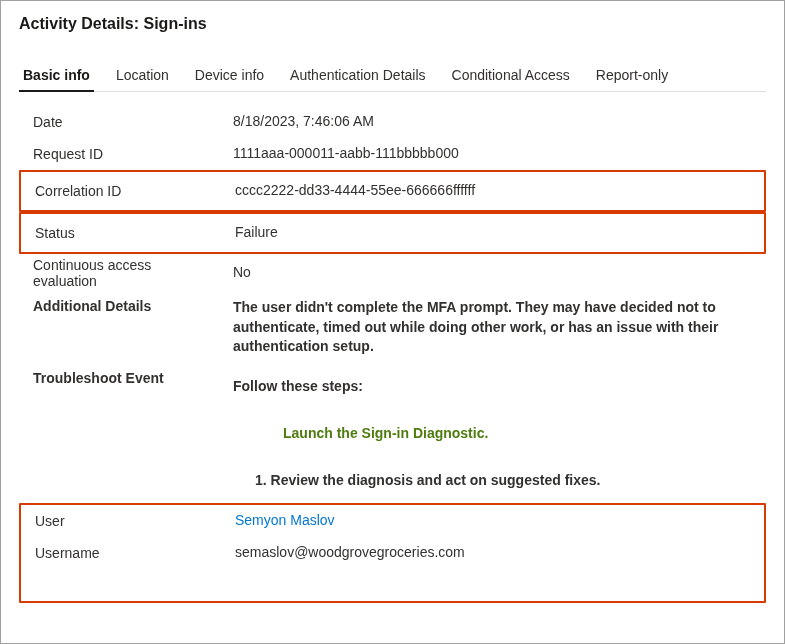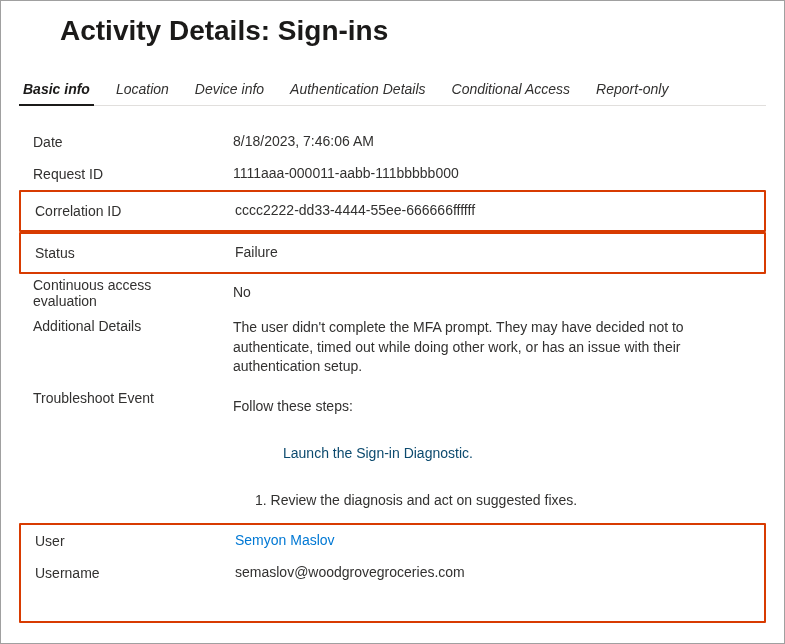--- a/index.html
+++ b/index.html
@@ -14,32 +14,30 @@
       background: #fff;
       width: 785px;
       height: 644px;
       border: 1px solid #a0a0a0;
       overflow: hidden;
     }
     .page {
       padding: 14px 18px 12px 18px;
     }
     .page-title {
-      font-size: 28px;
+      font-size: 16px;
       font-weight: 600;
       color: #1b1a19;
       margin-bottom: 28px;
-      margin-left: 41px;
     }
     .tabs {
       display: flex;
       border-bottom: 1px solid #e1dfdd;
       gap: 18px;
-      margin-bottom: 20px;
-      font-style: italic;
+      margin-bottom: 14px;
     }
     .tab {
       padding: 6px 4px 8px 4px;
       font-size: 14px;
       color: #323130;
       cursor: pointer;
       position: relative;
       white-space: nowrap;
     }
     .tab.active {
@@ -90,30 +88,31 @@
       line-height: 1.4;
     }
     .row-value.link {
       color: #0078d4;
       cursor: pointer;
     }
     .multiline .row {
       align-items: flex-start;
       padding-top: 6px;
       padding-bottom: 6px;
+      font-weight: bold;
     }
     .troubleshoot-block {
       display: flex;
       flex-direction: column;
       gap: 26px;
       line-height: 1.5;
       padding: 6px 0;
     }
     .troubleshoot-link {
-      color: #0c4a6e;
+      color: #4d7c0f;
       cursor: pointer;
       padding-left: 50px;
     }
     .troubleshoot-step {
       padding-left: 22px;
     }
     .spacer-sm {
       height: 1px;
     }
   </style>

